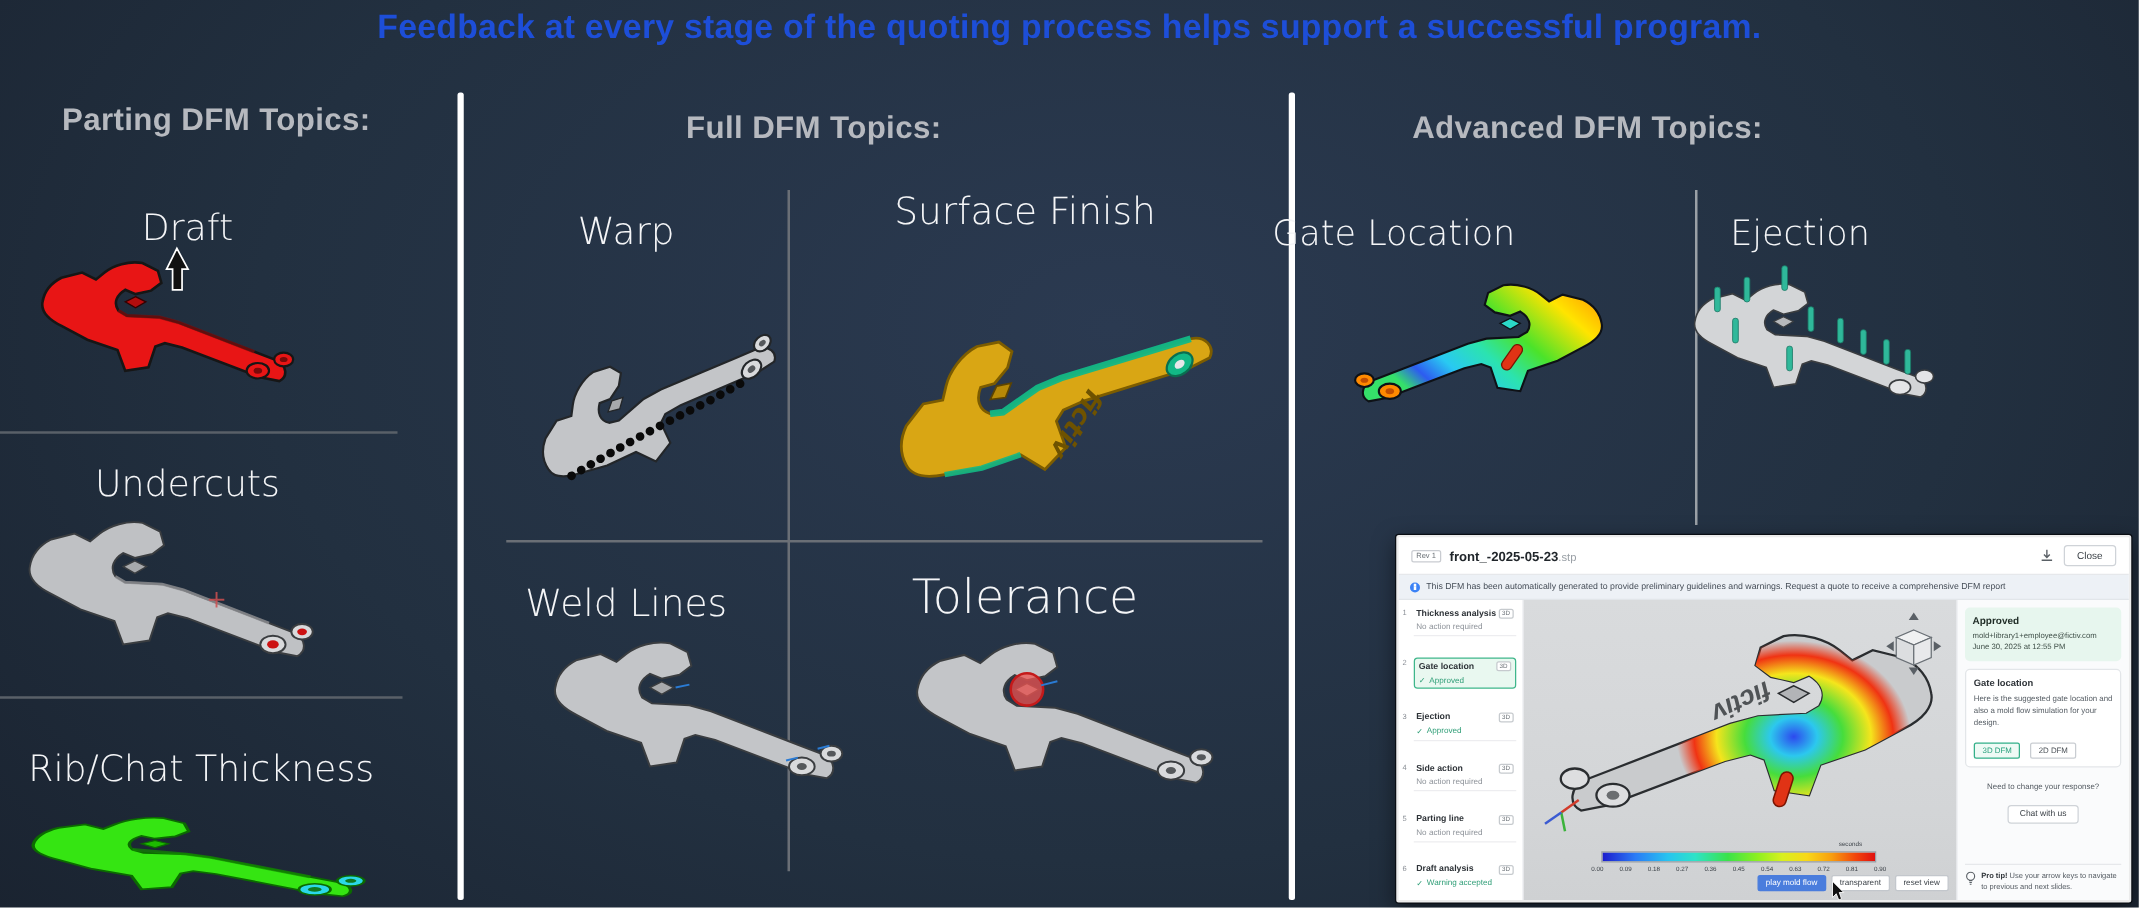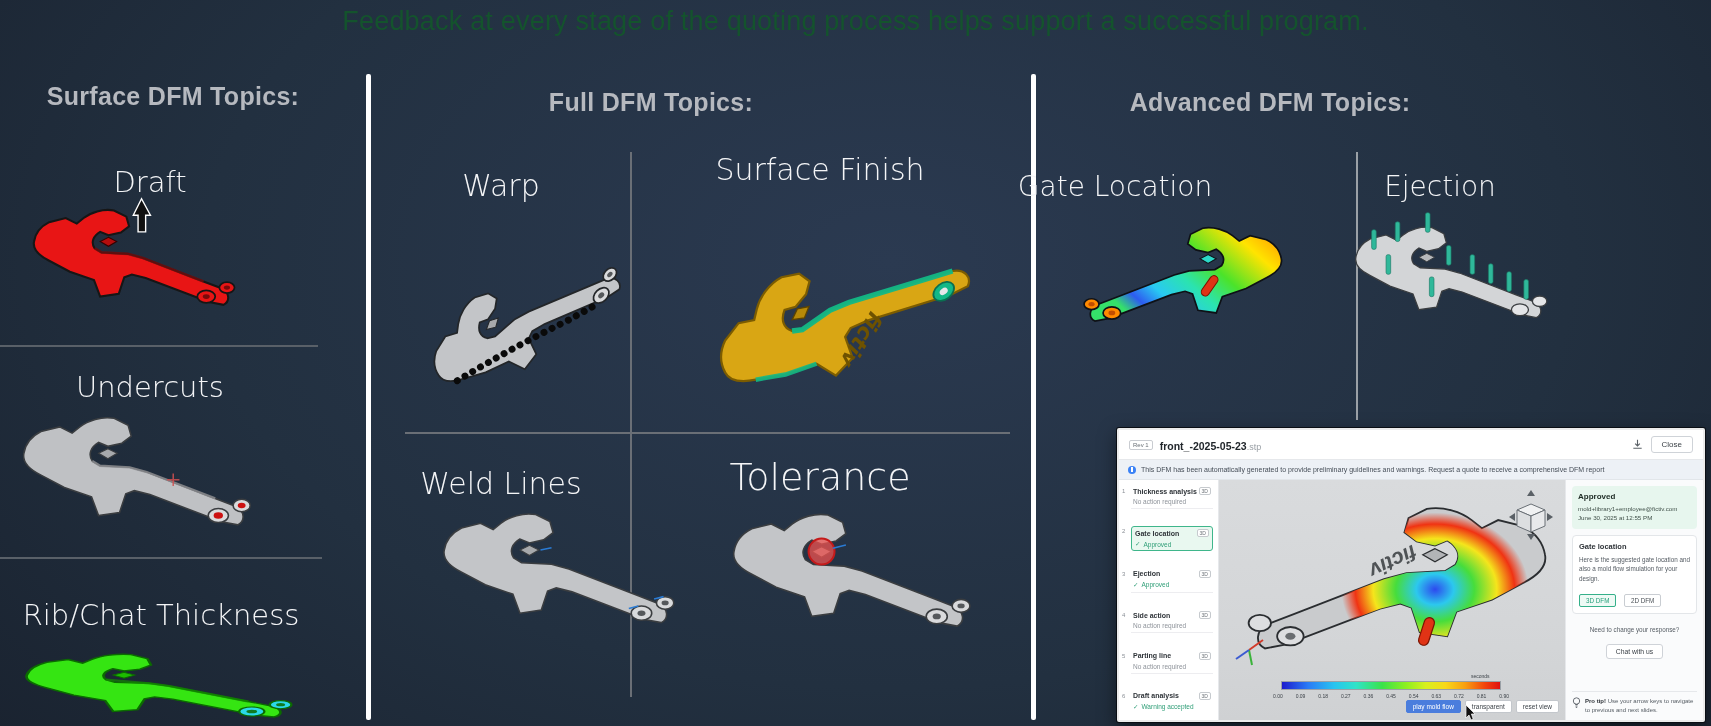--- a/index.html
+++ b/index.html
@@ -4,21 +4,21 @@
 <style>
   * { margin:0; padding:0; box-sizing:border-box; }
   html,body { width:1711px; height:726px; overflow:hidden; }
   body {
     font-family:"DejaVu Sans", sans-serif;
     background: radial-gradient(95% 140% at 52% 36%, #2b3a51 0%, #223040 42%, #1a2330 72%, #131a25 100%);
     position:relative; color:#f4f5f7;
   }
   .slide-title {
     position:absolute; top:6px; left:0; width:100%; text-align:center;
-    font-family:"Liberation Sans", sans-serif; font-weight:400; font-size:27px; color:#14532d;
+    font-family:"Liberation Sans", sans-serif; font-weight:700; font-size:27px; color:#1d4ed8;
     letter-spacing:.2px;
   }
   .vsep { position:absolute; top:74px; bottom:6px; width:5px; background:#ffffff; border-radius:2px; }
   .col-header {
     position:absolute; text-align:center; font-family:"Liberation Sans", sans-serif;
     font-weight:800; font-size:25px; color:#b6b9bf; letter-spacing:.3px;
   }
   .topic-label {
     position:absolute; text-align:center; font-weight:300; font-size:29px; color:#f4f5f7;
   }
@@ -150,21 +150,21 @@
         <stop offset="1" stop-color="#f03313" stop-opacity="0"></stop>
     </radialGradient>
   </defs>
 </svg>
 
 <div class="slide-title">Feedback at every stage of the quoting process helps support a successful program.</div>
 
 <div class="vsep" style="left:366px"></div>
 <div class="vsep" style="left:1031px"></div>
 
-<div class="col-header" style="left:0;width:346px;top:82px">Surface DFM Topics:</div>
+<div class="col-header" style="left:0;width:346px;top:82px">Parting DFM Topics:</div>
 
 <div class="topic-label" style="left:0;width:300px;top:165px">Draft</div>
 <svg class="part-svg" style="left:10px;top:196px" width="252" height="124" viewBox="0 0 320 180">
   <use href="#pb" fill="#e81515" stroke="#161616" stroke-width="3"></use>
   <path d="M100,76 L110,82 L148,84 L170,90 L258,124" fill="none" stroke="#8f0c0c" stroke-width="4" opacity=".6"></path>
   <polygon points="120,60 132,66 120,73 108,66" fill="#b30d0d" stroke="#300" stroke-width="1.5"></polygon>
   <ellipse cx="262" cy="146" rx="13" ry="9" fill="#e81515" stroke="#161616" stroke-width="2.5"></ellipse>
   <ellipse cx="262" cy="146" rx="5" ry="3.5" fill="#7a0a0a"></ellipse>
   <ellipse cx="292" cy="133" rx="11" ry="8" fill="#e81515" stroke="#161616" stroke-width="2.5"></ellipse>
   <ellipse cx="292" cy="133" rx="4.5" ry="3" fill="#7a0a0a"></ellipse>

